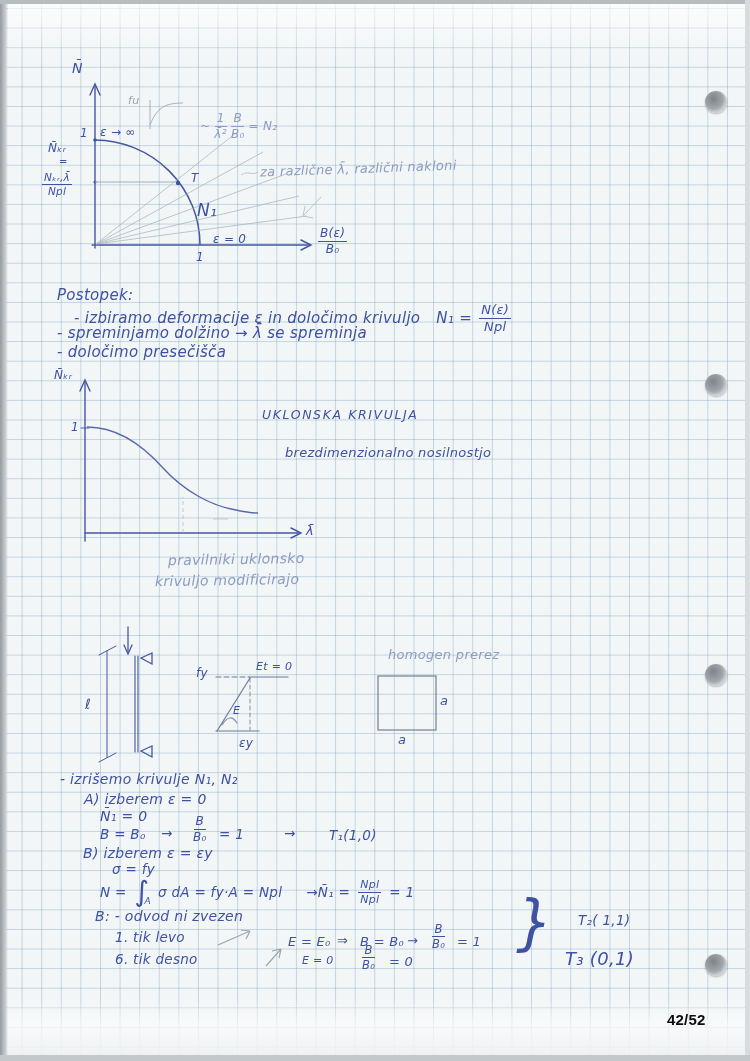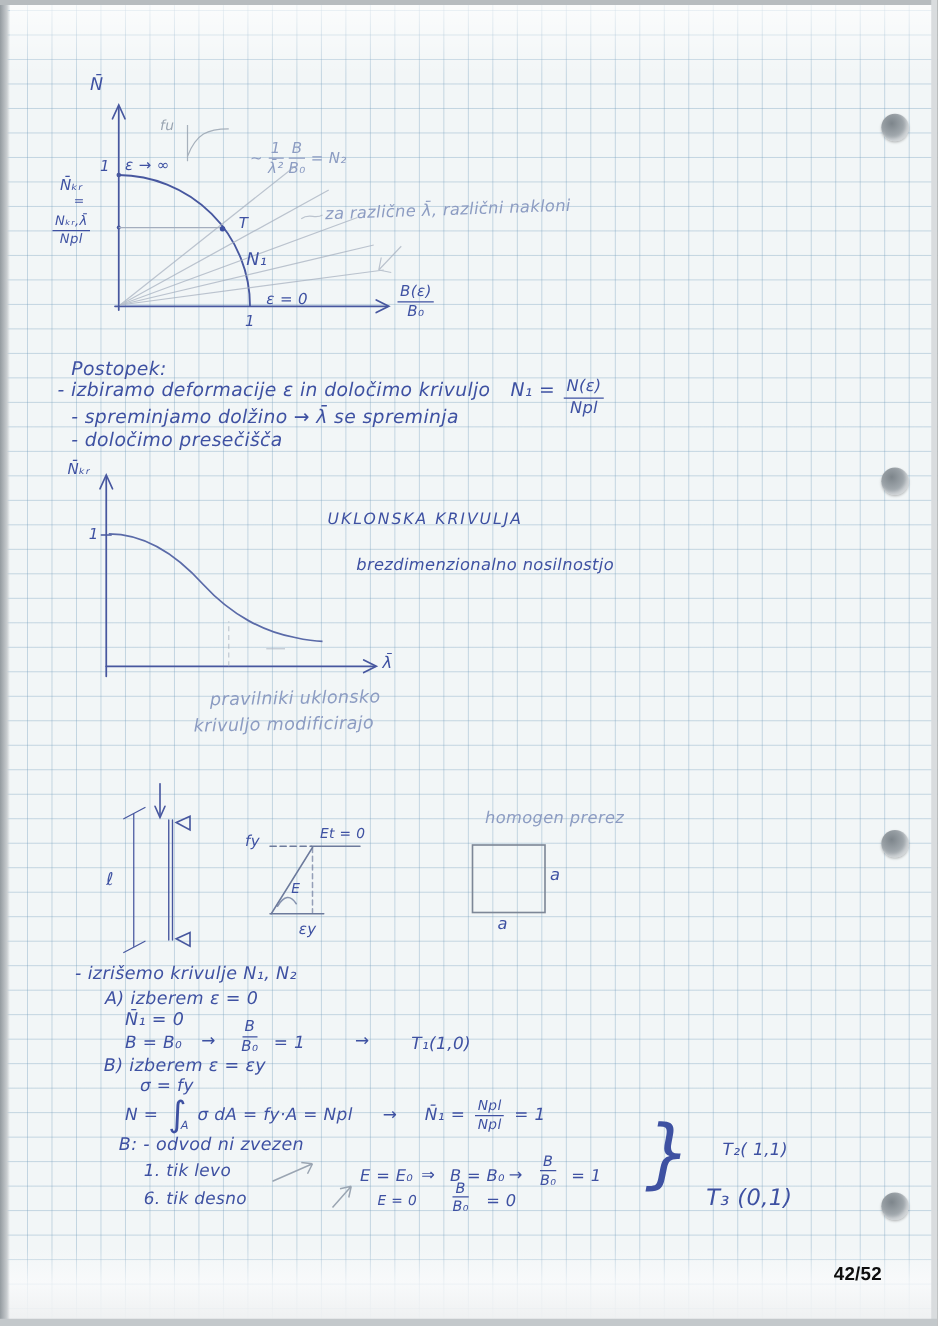--- a/index.html
+++ b/index.html
@@ -132,31 +132,31 @@
   </div>
 
   <div class="abs hw" style="left:48px;top:141px;font-size:12px">N̄ₖᵣ</div>
   <div class="abs hw" style="left:59px;top:156px;font-size:10px">=</div>
   <div class="abs hw frac" style="left:42px;top:172px;font-size:10.5px">
     <span class="num">Nₖᵣ,λ̄</span>
     <span class="den">Npl</span>
   </div>
 
   <div class="abs hw" style="left:191px;top:171px;font-size:12px">T</div>
-  <div class="abs hw" style="left:197px;top:200px;font-size:14px">N₁</div>
+  <div class="abs hw" style="left:197px;top:200px;font-size:17px">N₁</div>
   <div class="abs hw faint" style="left:260px;top:161px;font-size:13px;transform:rotate(-2deg)">za različne λ̄, različni nakloni</div>
   <div class="abs hw" style="left:213px;top:232px;font-size:12px">ε = 0</div>
   <div class="abs hw" style="left:196px;top:250px;font-size:12px">1</div>
   <div class="abs hw frac" style="left:318px;top:227px;font-size:12px">
     <span class="num">B(ε)</span>
     <span class="den">B₀</span>
   </div>
 
   <div class="abs hw" style="left:57px;top:286px;font-size:15px">Postopek:</div>
-  <div class="abs hw" style="left:46px;top:303px;font-size:15px;display:flex;">
+  <div class="abs hw" style="left:74px;top:303px;font-size:15px;display:flex;align-items:center">
     <span>- izbiramo deformacije ε in določimo krivuljo</span>
     <span style="margin-left:16px">N₁ =</span>
     <span class="frac" style="margin-left:7px;font-size:13px">
       <span class="num">N(ε)</span>
       <span class="den">Npl</span>
     </span>
   </div>
   <div class="abs hw" style="left:57px;top:324px;font-size:15px">- spreminjamo dolžino → λ̄ se spreminja</div>
   <div class="abs hw" style="left:57px;top:343px;font-size:15px">- določimo presečišča</div>
 
@@ -194,21 +194,21 @@
 
   <div class="abs hw" style="left:83px;top:845px;font-size:14px">B) izberem ε = εy</div>
   <div class="abs hw" style="left:112px;top:861px;font-size:13.5px">σ = fy</div>
 
   <div class="abs hw" style="left:100px;top:879px;font-size:13.5px;display:flex;align-items:center">
     <span>N =</span>
     <span class="intg" style="margin-left:8px">∫</span>
     <span class="intsub">A</span>
     <span style="margin-left:2px">σ dA = fy·A = Npl</span>
     <span style="margin-left:24px">→</span>
-    <span style="margin-left:22px">N̄₁ =</span>
+    <span style="">N̄₁ =</span>
     <span class="frac" style="margin-left:8px;font-size:11px">
       <span class="num">Npl</span>
       <span class="den">Npl</span>
     </span>
     <span style="margin-left:8px">= 1</span>
   </div>
 
   <div class="abs hw" style="left:95px;top:908px;font-size:14px">B: - odvod ni zvezen</div>
 
   <div class="abs hw" style="left:115px;top:929px;font-size:13.5px">1. tik levo</div>

